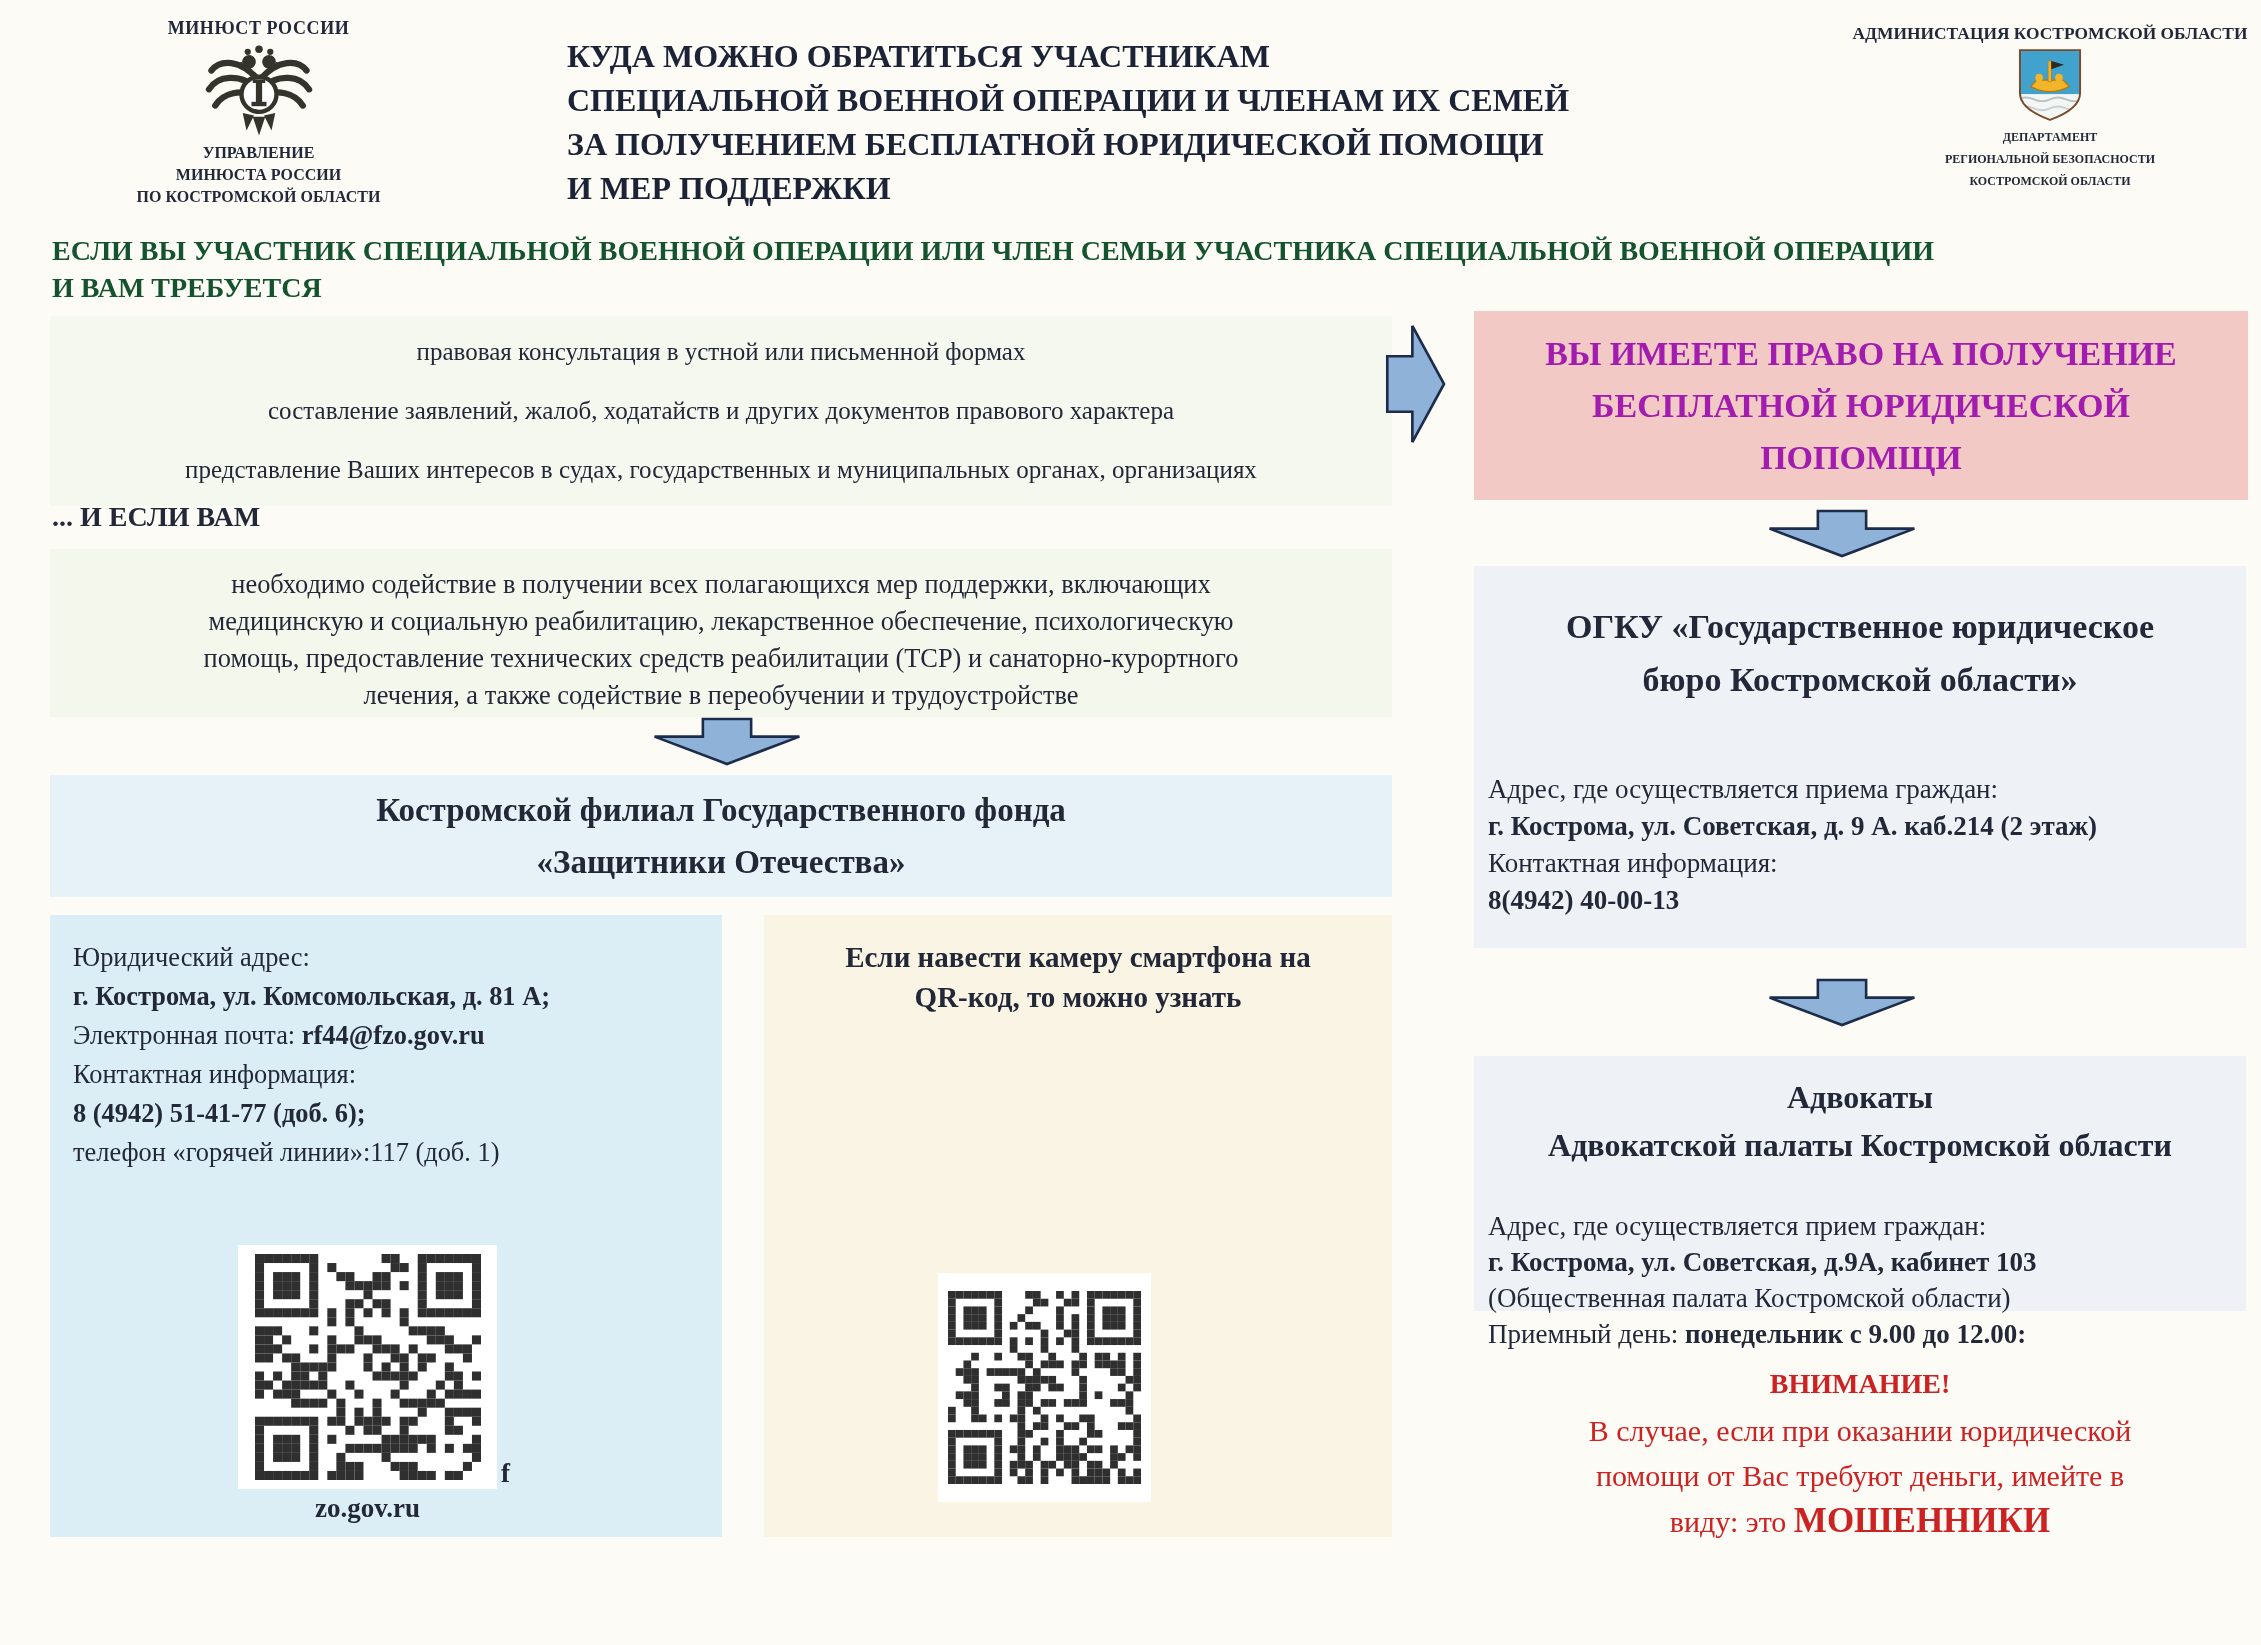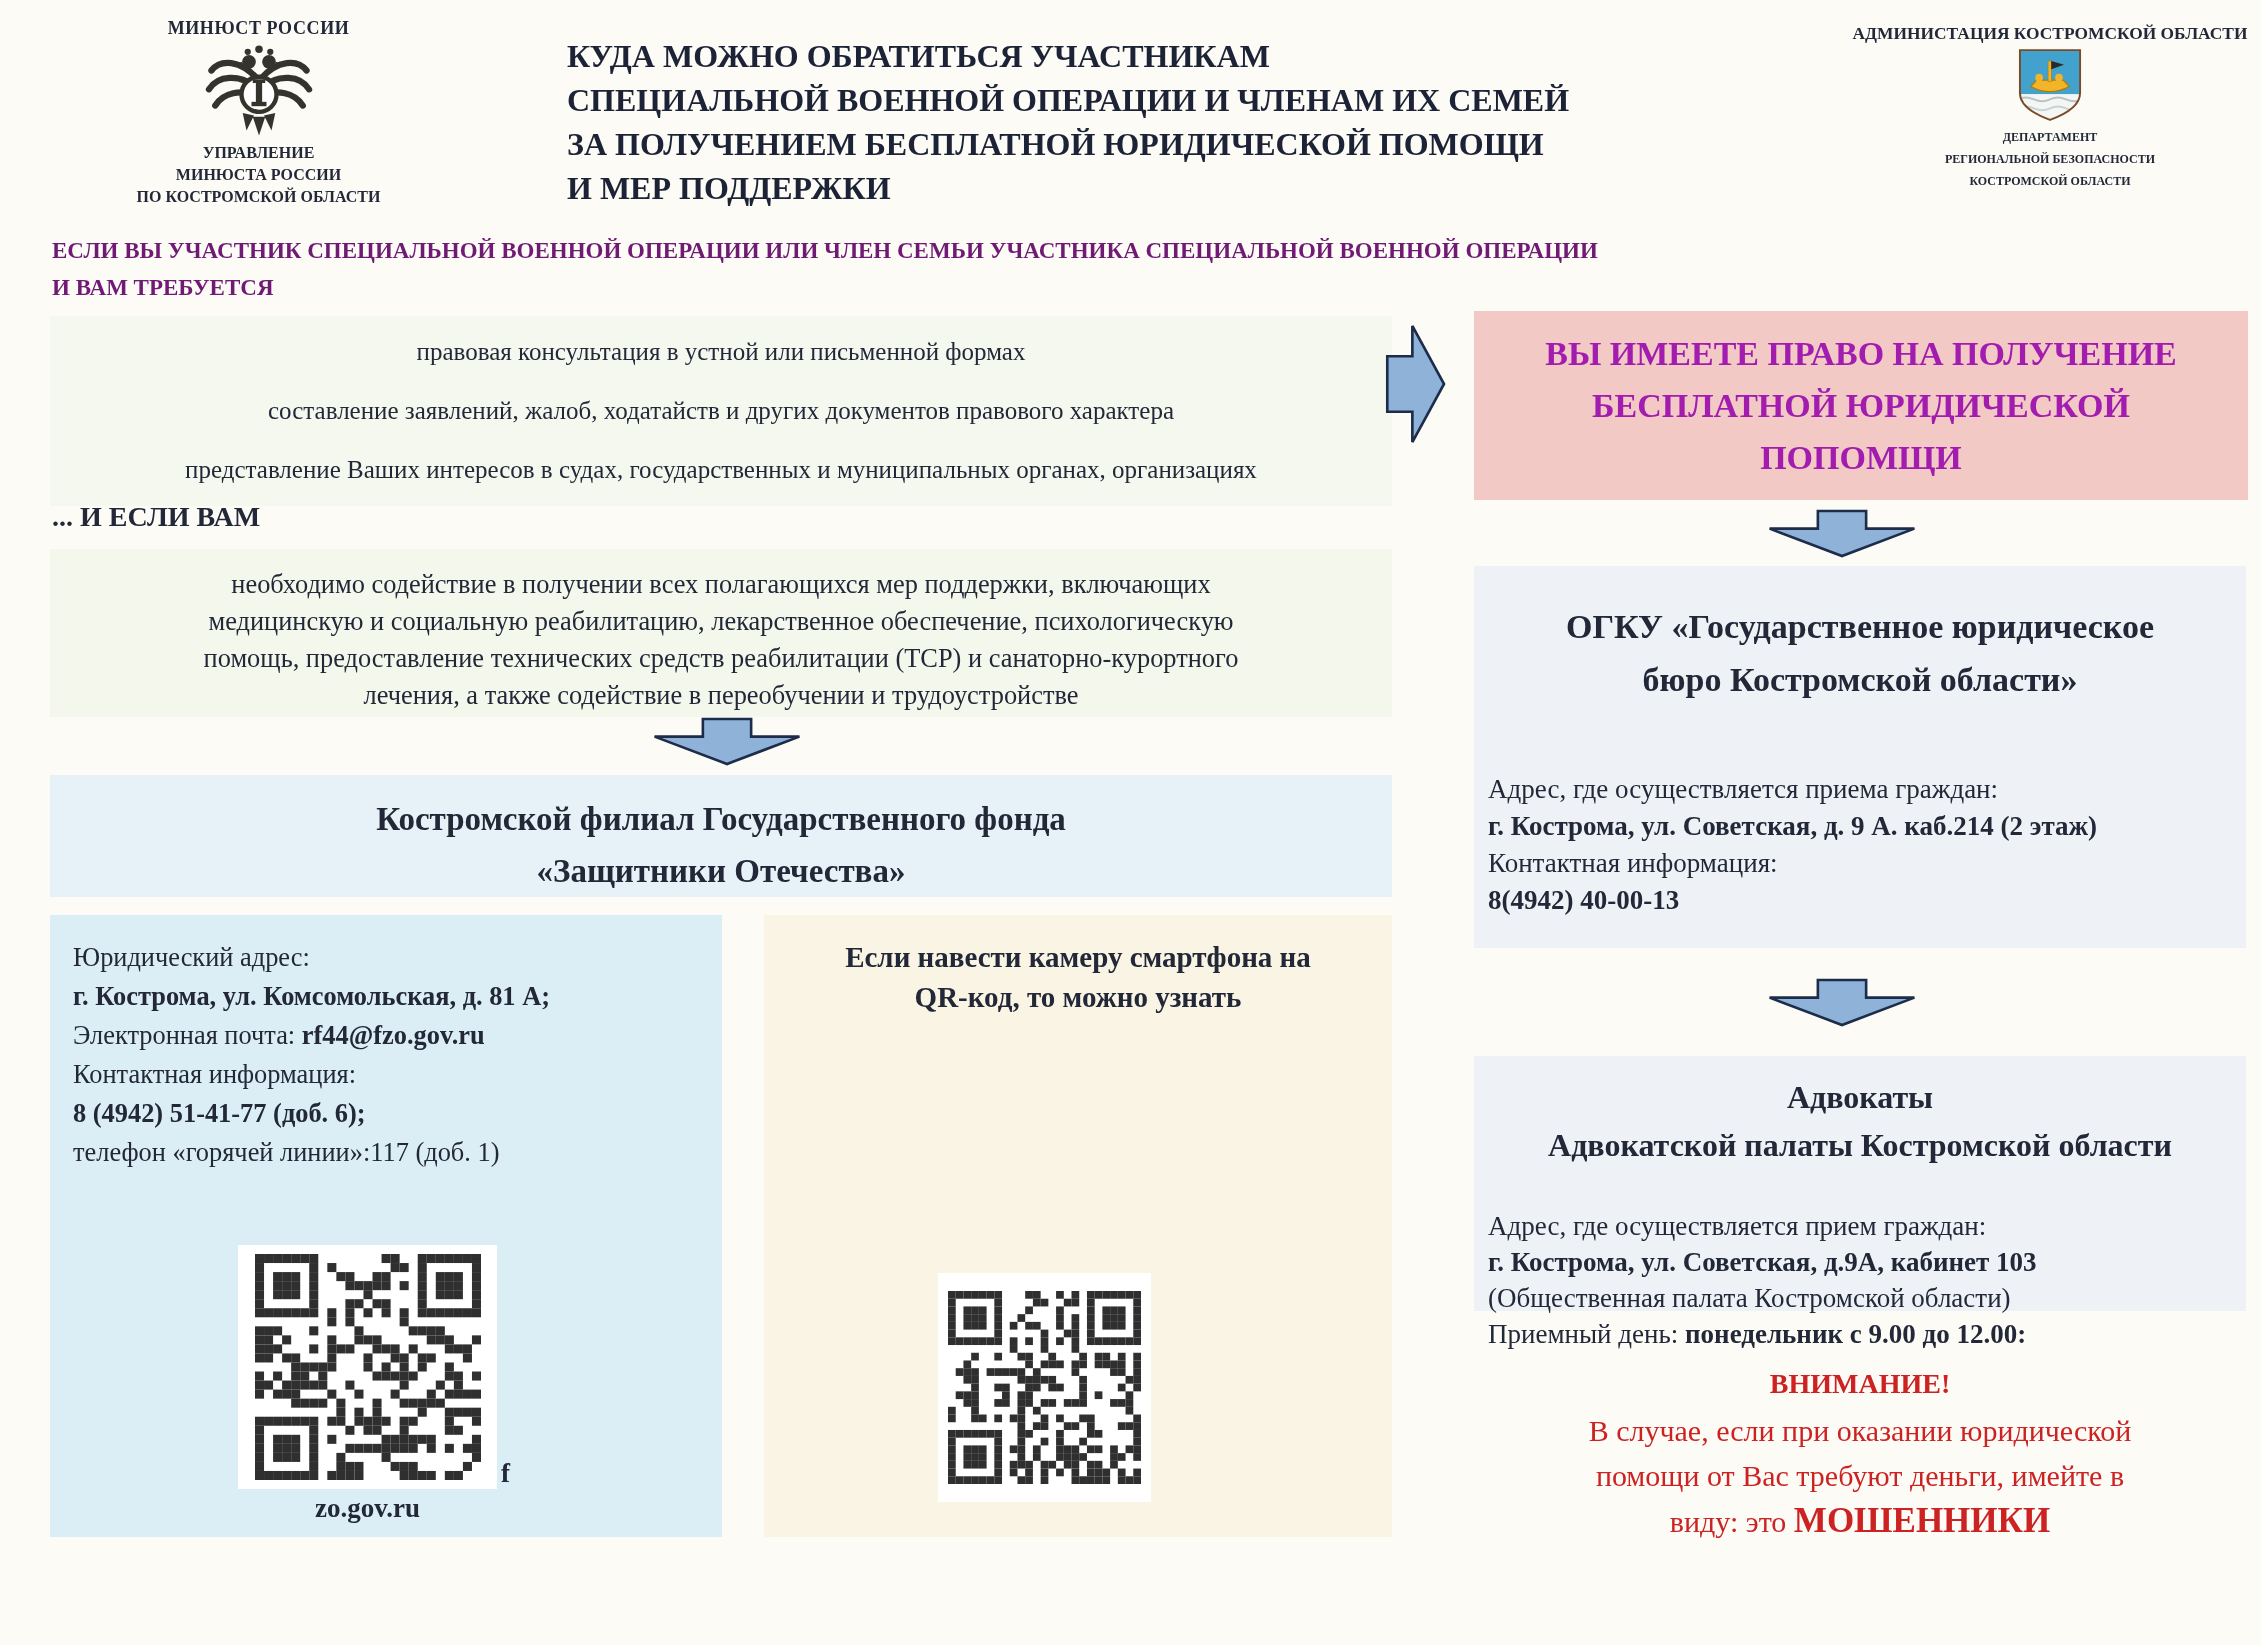--- a/index.html
+++ b/index.html
@@ -18,41 +18,41 @@
   .minjust-top{font-size:18px; font-weight:700; letter-spacing:0.6px;}
   .emblem{display:block; margin:3.9px auto 2.6px auto;}
   .minjust-lines{font-size:16px; font-weight:700; line-height:22px;}
   .main-title{left:567px; top:34px; width:1134px; text-align:left;
     font-size:32px; font-weight:700; line-height:44px; color:#1d2336;}
   .admin{left:1847px; top:22.6px; width:406px; text-align:center;}
   .admin-top{font-size:17.4px; font-weight:700;}
   .admin-lines{font-size:12px; font-weight:700; line-height:22px;}
 
   
-  .intro{left:52px; top:232px; width:2159px; font-size:23px; font-weight:700;
-    line-height:37px; color:#701a75;}
+  .intro{left:52px; top:232px; width:2159px; font-size:28px; font-weight:700;
+    line-height:37px; color:#14532d;}
 
   
   .services{left:50px; top:316px; width:1342px; height:190px;
     background:var(--servicesBg,#f5f8ee);
     display:flex; flex-direction:column; justify-content:space-around;
     align-items:center; font-size:25px; padding:6.4px 0; box-sizing:border-box;}
   .services div{width:100%; text-align:center;}
 
   .andif{left:52px; top:501px; font-size:28px; font-weight:700;}
 
   
   .support{left:50px; top:549px; width:1342px; height:168px;
     background:var(--supportBg,#f4f7ec); text-align:center;
     font-size:26.4px; line-height:37px; padding-top:17px; box-sizing:border-box;}
 
   
   .band{left:50px; top:775px; width:1342px; height:122px;
     background:var(--bandBg,#e7f2f8); text-align:center;
-    font-size:33px; font-weight:700; line-height:52px; padding-top:18px;
+    font-size:33px; font-weight:700; line-height:52px; padding-top:9px;
     box-sizing:border-box;}
 
   
   .fundbox{left:50px; top:915px; width:672px; height:622px;
     background:var(--leftBlueBg,#dbeef5);}
   .fund-text{position:absolute; left:23px; top:23px; font-size:26.4px; line-height:39px;}
   .qr-panel{position:absolute; background:#fff; display:flex;
     align-items:center; justify-content:center;}
   .fund-panel{left:188px; top:330px; width:259px; height:244px;}
   .fund-caption{position:absolute; left:188px; top:578px; width:259px;

